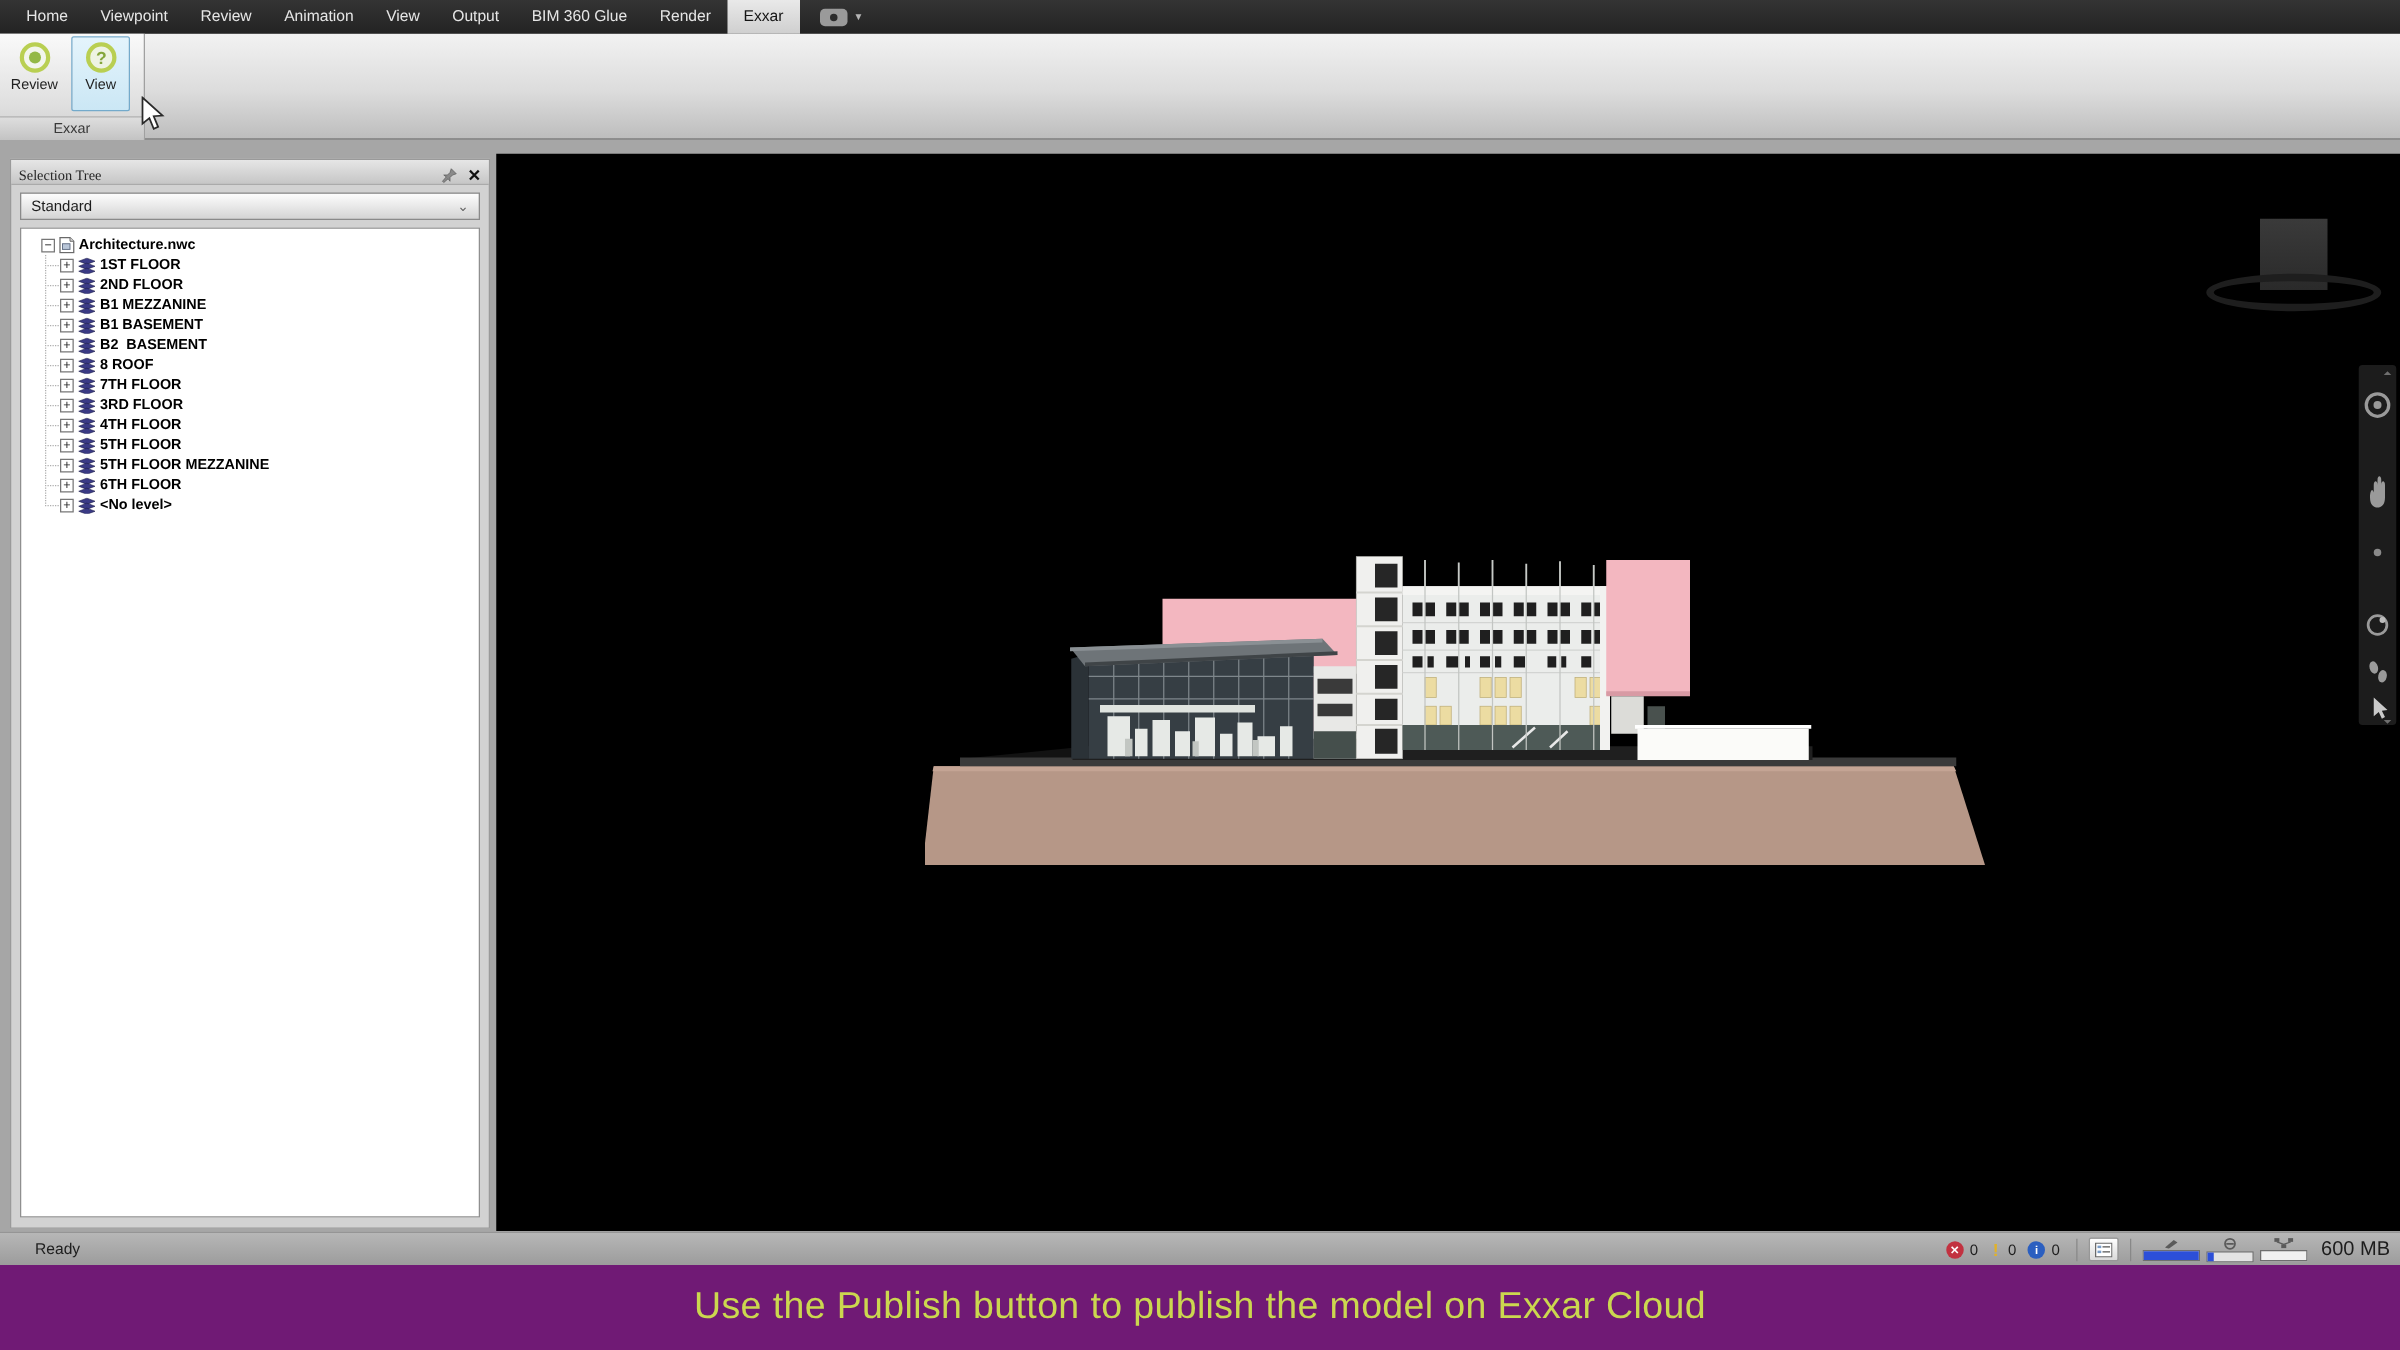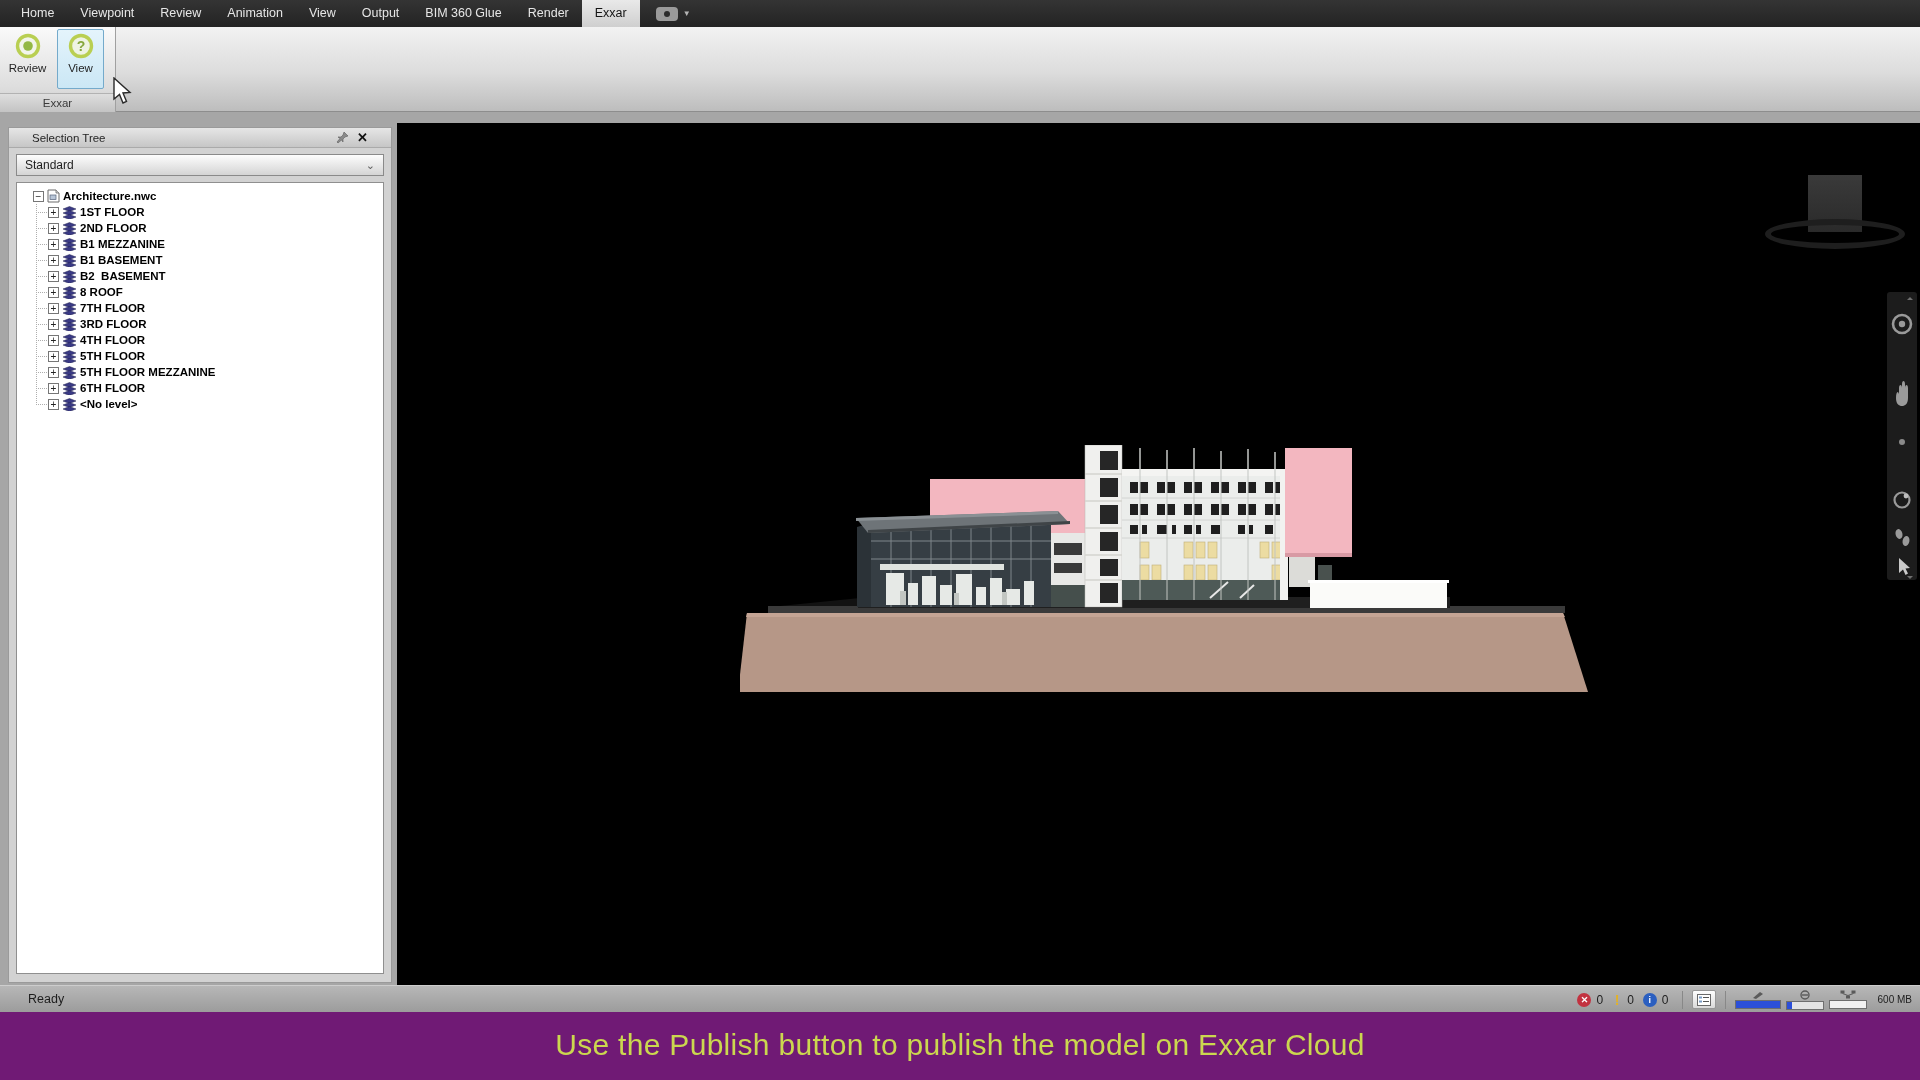--- a/index.html
+++ b/index.html
@@ -38,21 +38,21 @@
   .cursor-arrow { position:absolute; left:112px; top:50px; width:22px; height:30px; z-index:50; }
 
   
   .workspace { position:absolute; left:0; top:112px; width:1920px; height:873px; background:#a6a6a6; }
 
   
   .panel { position:absolute; left:8px; top:15px; width:384px; height:856px;
            background:#d2d2d2; border:1px solid #9a9a9a; }
   .panel-titlebar { position:absolute; left:0; top:0; right:0; height:20px;
                     background:linear-gradient(#e6e6e6,#c6c6c6); border-bottom:1px solid #aaa;
-                    display:flex; align-items:center; padding:0 23px; font-size:11.5px; color:#262626; }
+                    display:flex; align-items:flex-end; padding:0 6px; font-size:11.5px; color:#262626;font-family:Liberation Serif, serif; }
   .panel-title { flex:1; }
   .pin-icon { width:13px; height:13px; margin-right:8px; }
   .panel-close { font-size:13px; font-weight:bold; color:#111; line-height:13px; }
   .panel-dropdown { position:absolute; left:7px; right:7px; top:26px; height:22px;
                     background:linear-gradient(#fdfdfd,#d4d4d4); border:1px solid #8a8a8a;
                     display:flex; align-items:center; padding:0 8px; font-size:12px; color:#1d1d1d; }
   .dd-value { flex:1; }
   .dd-chev { color:#5f5f5f; font-size:11px; }
   .tree-box { position:absolute; left:7px; right:7px; top:54px; bottom:8px;
               background:#ffffff; border:1px solid #8f8f8f; overflow:hidden; }
@@ -89,21 +89,21 @@
   .badge.info { background:#2b5fc0; }
   .warn-glyph { color:#e3b226; font-weight:bold; font-size:14px; width:10px; text-align:center; }
   .count { font-size:12px; margin-right:4px; }
   .vsep { width:1px; height:18px; background:#888; margin:0 4px; }
   .list-btn { width:24px; height:19px; background:linear-gradient(#fefefe,#dadada);
               border:1px solid #979797; border-radius:2px; display:flex; align-items:center;
               justify-content:center; }
   .meter { display:flex; flex-direction:column; align-items:center; gap:1px; }
   .meter-bar { height:9px; border:1px solid #6e6e6e; background:#e3e3e3; position:relative; }
   .meter-fill { position:absolute; left:0; top:0; bottom:0; background:#2c4fd8; }
-  .mem { margin-left:6px; font-size:10px; }
+  .mem { margin-left:6px; font-size:16px; }
 
   
   .captionbar { position:absolute; left:0; top:1012px; width:1920px; height:68px; background:#701a75; }
   .caption-text { width:100%; text-align:center; line-height:66px; font-size:30px;
                   color:#cbd74f; letter-spacing:0.3px; }
 </style>
 </head>
 <body>
 
 <div id="stage">

